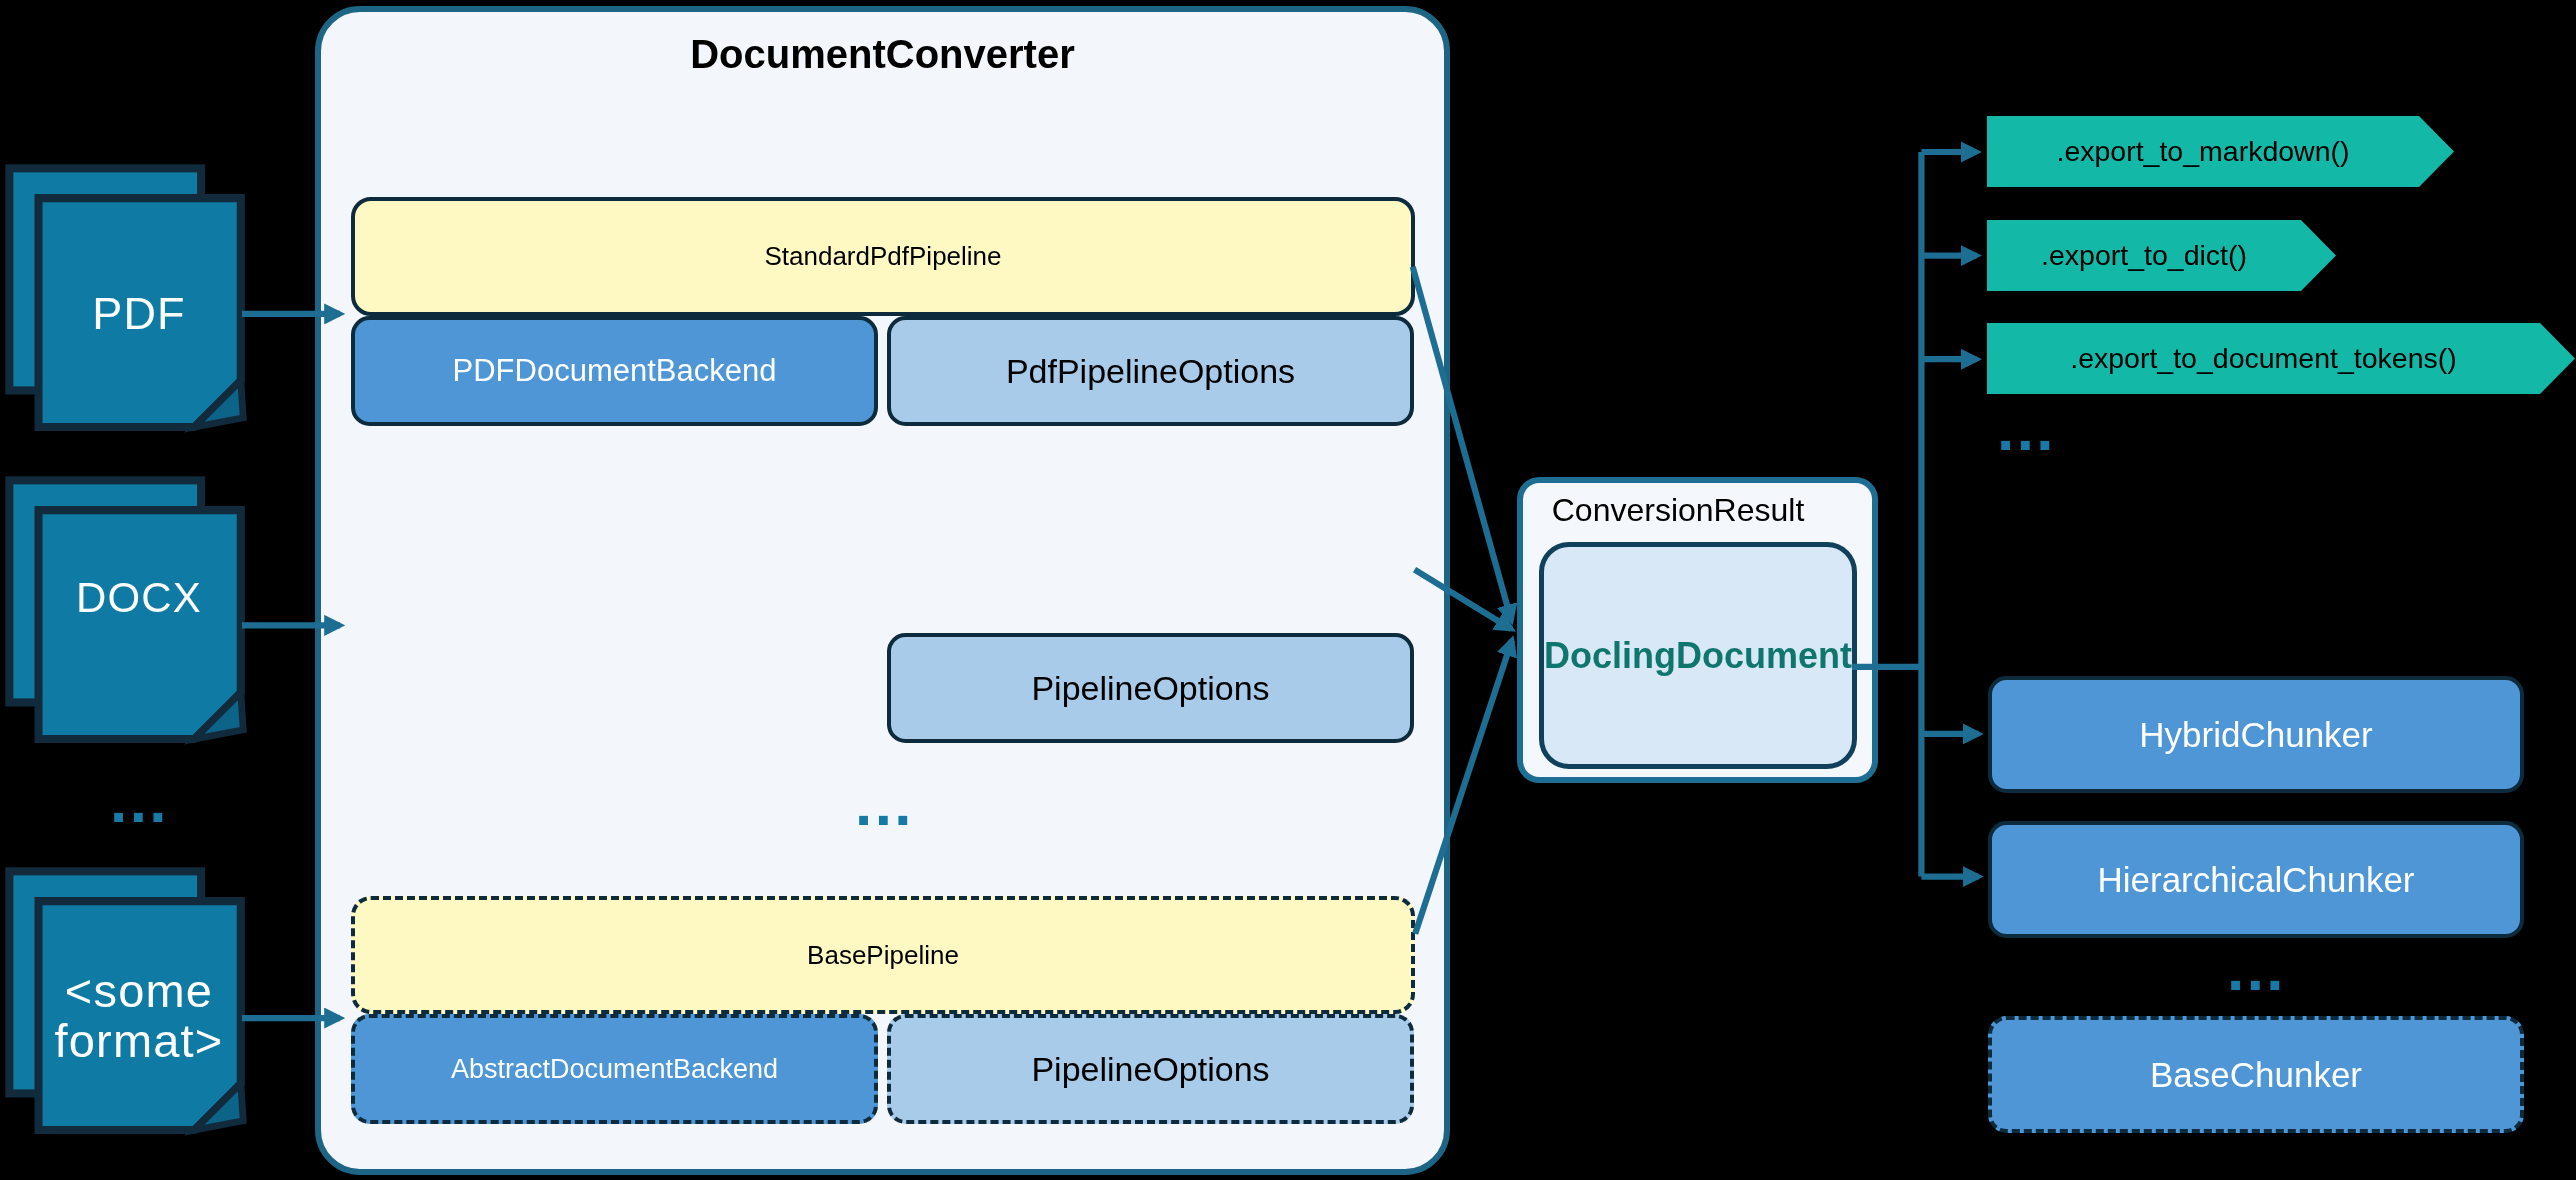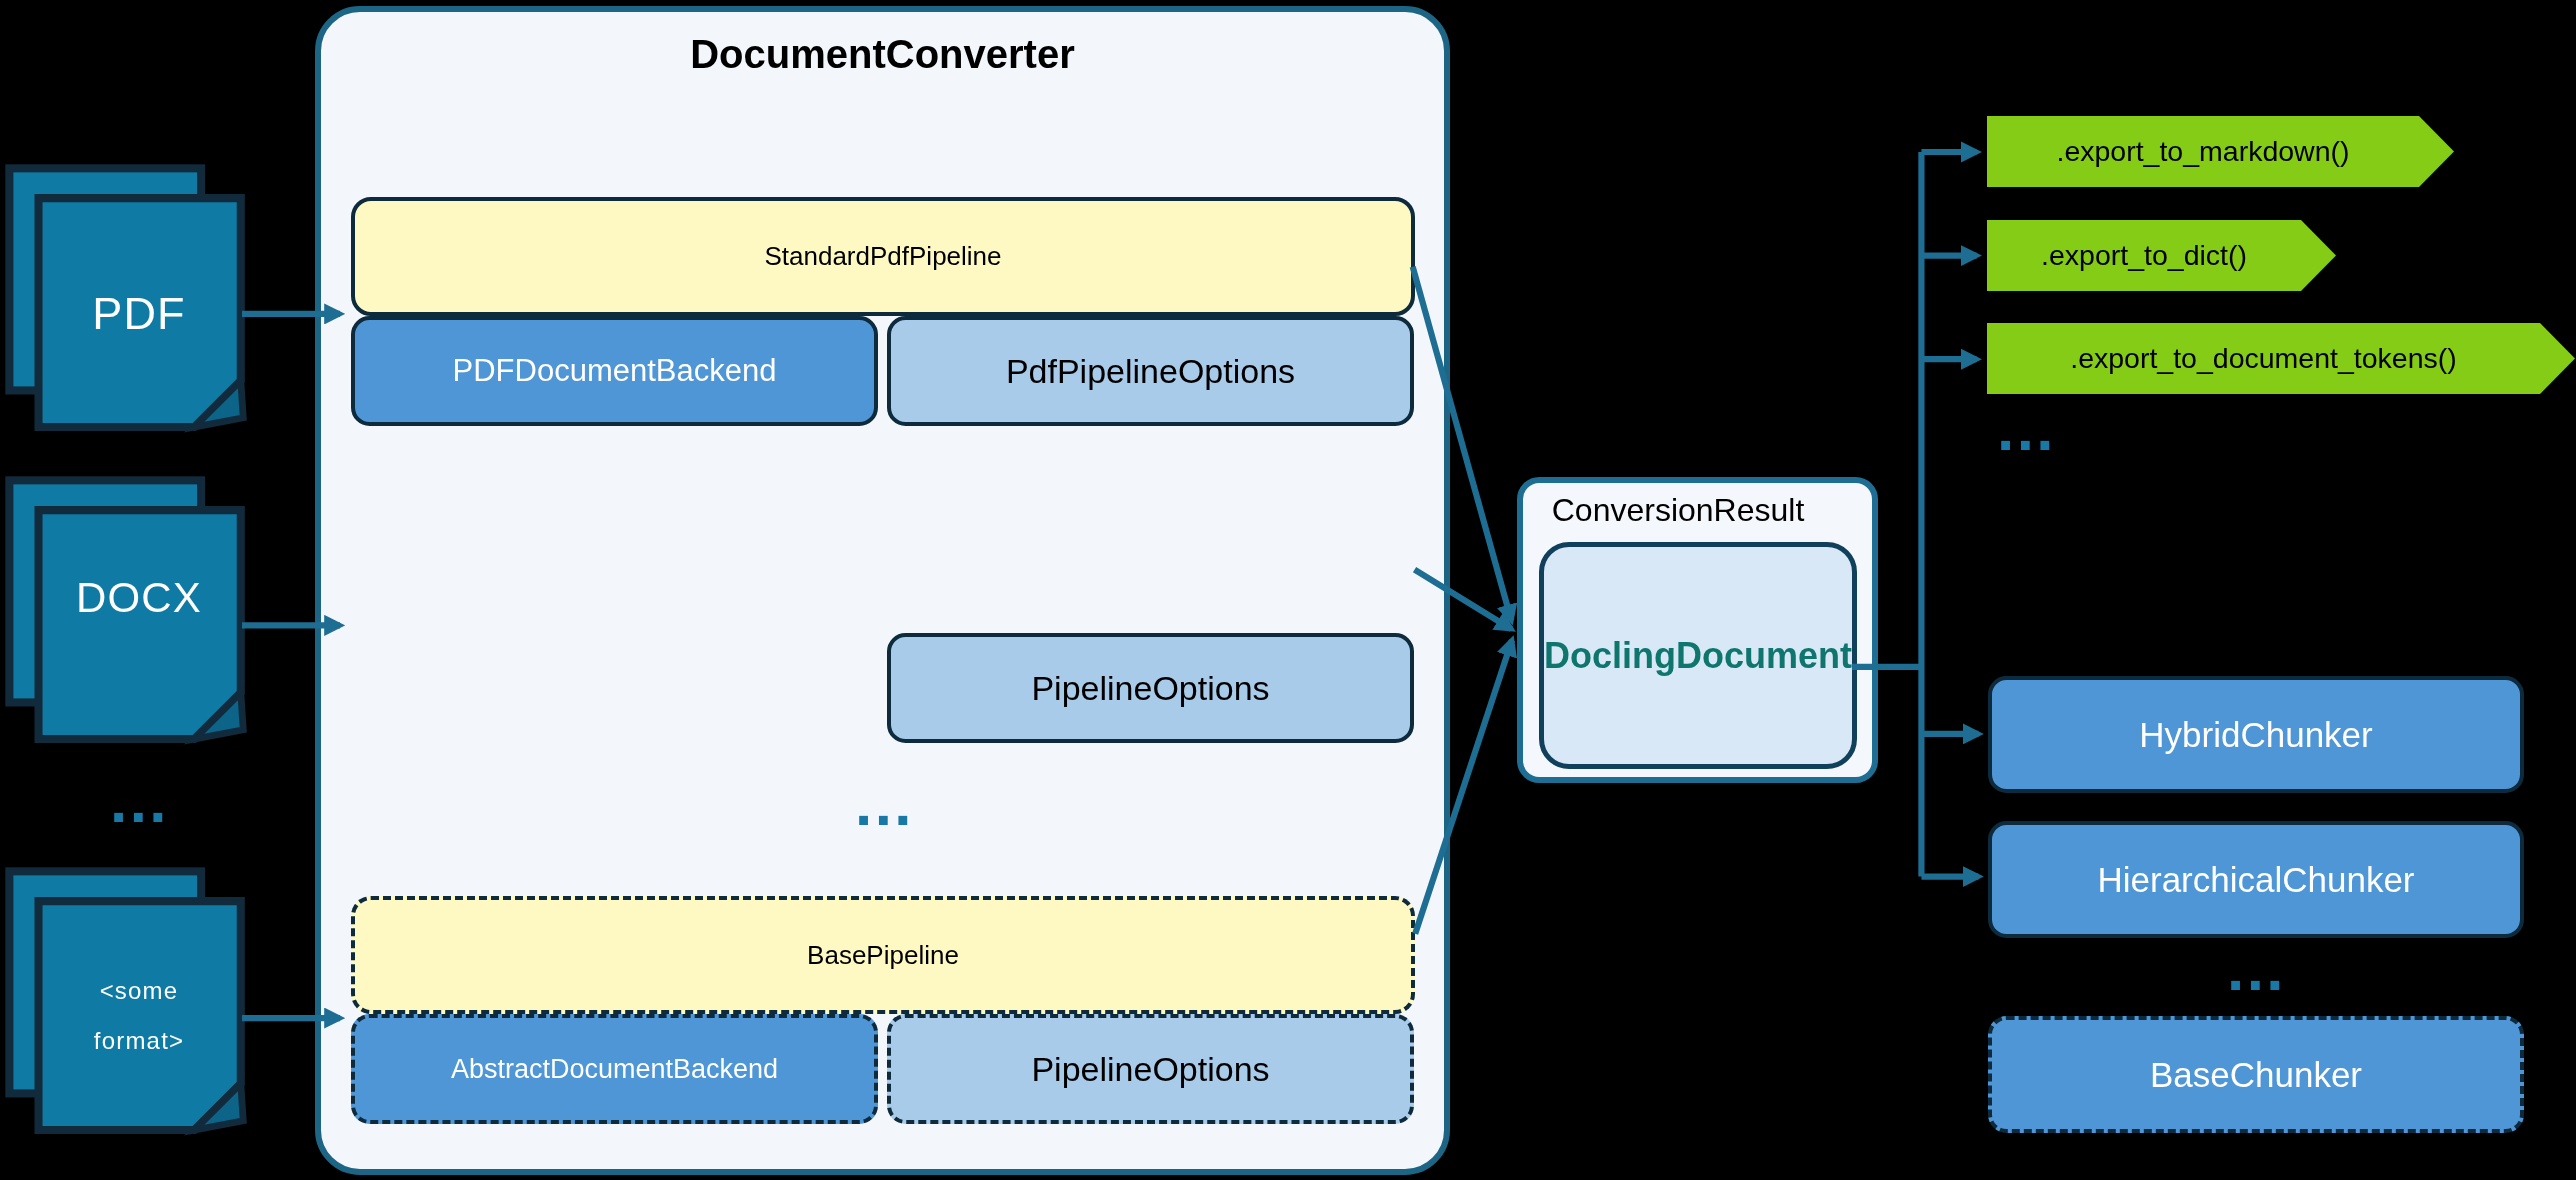--- a/index.html
+++ b/index.html
@@ -9,21 +9,21 @@
     background:#000;
     overflow:hidden;
     font-family:"Liberation Sans", sans-serif;
   }
 
   
   .doc-label{
     position:absolute;display:flex;align-items:center;justify-content:center;
     color:#ffffff;font-size:45px;letter-spacing:1.2px;text-align:center;
   }
-  .doc-label.small{font-size:24px;line-height:50px;}
+  .doc-label.small{font-size:47px;line-height:50px;}
 
   
   .dots{
     position:absolute;display:flex;align-items:center;justify-content:center;
     color:#1878A6;font-size:62px;font-weight:bold;letter-spacing:2.5px;
     line-height:25px;
   }
 
   
   .panel{
@@ -75,21 +75,21 @@
     position:absolute;left:1539px;top:542px;width:318px;height:227px;
     background:#D9E8F6;border:5.6px solid #11405C;border-radius:30px;
     box-sizing:border-box;
     display:flex;align-items:center;justify-content:center;
     font-size:36px;font-weight:bold;color:#0f766e;line-height:58px;text-align:center;
   }
 
   
   .badge{
     position:absolute;left:1987px;height:71px;
-    background:#84cc16;color:#000;font-size:28.5px;
+    background:#14b8a6;color:#000;font-size:28.5px;
     display:flex;align-items:center;justify-content:center;
     padding-right:35px;box-sizing:border-box;
     clip-path:polygon(0 0, calc(100% - 35px) 0, 100% 50%, calc(100% - 35px) 100%, 0 100%);
   }
 
   
   .chunker{
     position:absolute;left:1988px;width:536px;height:117px;
     background:#4E96D6;border:4.3px solid #0D2B3D;border-radius:18.6px;
     box-sizing:border-box;

